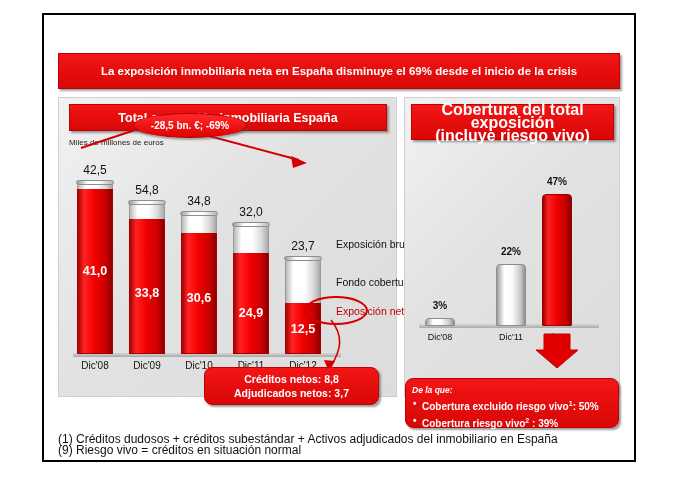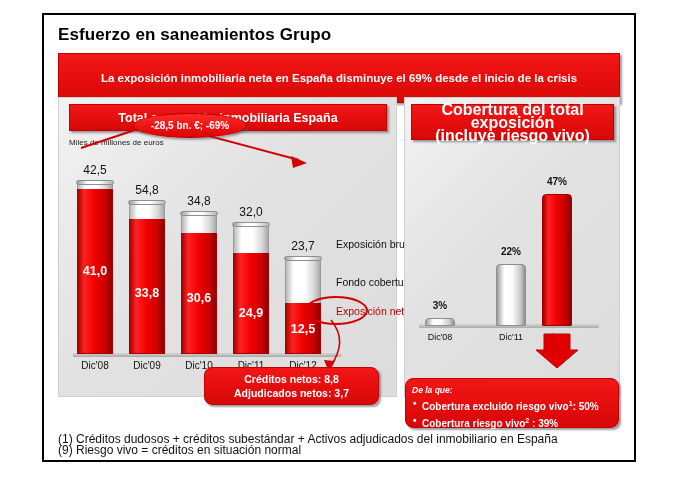--- a/index.html
+++ b/index.html
@@ -26,21 +26,21 @@
     position:absolute;background:#ee1111;
     background:linear-gradient(180deg,#f41616 0%,#e40d0d 55%,#d80808 100%);
     border:1px solid #c20000;
     box-shadow:2px 2px 2px rgba(80,80,80,.55);
     color:#ffffff;font-weight:bold;text-align:center;
     display:flex;align-items:center;justify-content:center;
     box-sizing:border-box;
   }
 
   #headline{
-    left:14px;top:38px;width:562px;height:50px;
+    left:14px;top:38px;width:562px;height:36px;
     font-size:11.5px;line-height:14px;padding:0 6px;
   }
   #headline span{display:block;}
 
   
   .panel{
     position:absolute;top:82px;
     background:linear-gradient(135deg,#f2f2f2 0%,#e2e2e2 45%,#dcdcdc 100%);
     border:1px solid #cfcfcf;box-sizing:border-box;
   }
@@ -171,21 +171,20 @@
   }
   #footnotes span{display:block;white-space:nowrap;}
 
   svg.ovl{position:absolute;left:0;top:0;pointer-events:none;}
 </style>
 </head>
 <body>
 
 <div id="slide">
 
-  <div id="slide-title">Esfuerzo en saneamientos Grupo</div>
 
   <div class="redbar" id="headline">
     <div>
       <span>La exposición inmobiliaria neta en España disminuye el 69% desde el inicio de la crisis</span>
     </div>
   </div>
 
   <div class="panel" id="panel-left">
 
     <div class="redbar" id="hdr-left">Total exposición inmobiliaria España</div>

